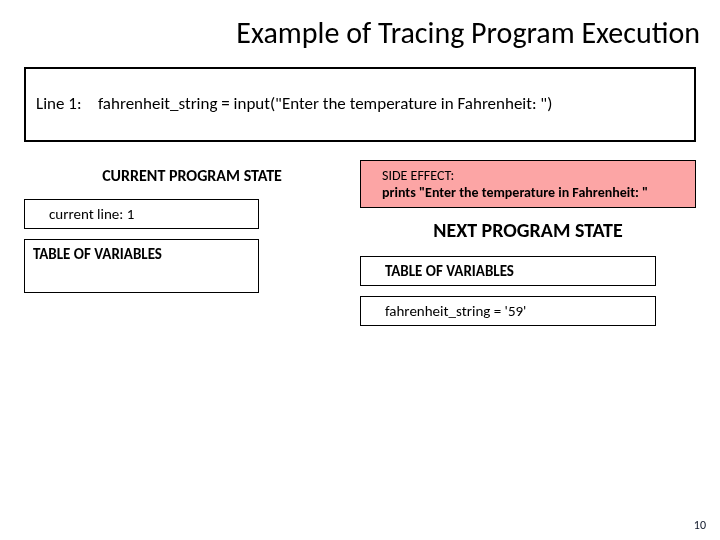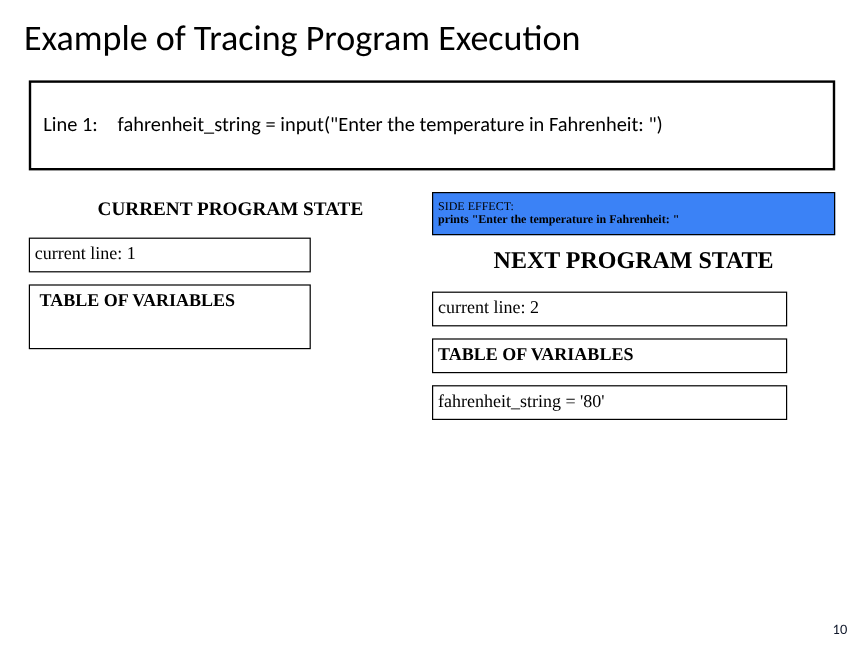--- a/index.html
+++ b/index.html
@@ -7,83 +7,82 @@
     width: 720px;
     height: 540px;
     background: #fff;
     font-family: Calibri, Arial, sans-serif;
     color: #000;
     position: relative;
     overflow: hidden;
   }
   .title {
     font-size: 30px;
-    text-align: left;
+    text-align: right;
     margin: 14px 20px 16px 20px;
     font-weight: 400;
   }
   .code-box {
     border: 2px solid #000;
     margin: 0 24px 18px 24px;
     padding: 24px 10px;
   }
   .code-row {
     display: flex;
     font-size: 17px;
     line-height: 1.35;
   }
   .line-label {
     width: 62px;
     flex-shrink: 0;
   }
   .columns {
     display: flex;
     padding: 0 24px;
-    font-family: Liberation Serif, serif;
   }
   .col-left, .col-right {
     flex: 1;
     position: relative;
   }
   .state-title {
     font-weight: 700;
     text-align: center;
     font-size: 16px;
     margin: 6px 0 14px 0;
   }
   .next-state-title {
     font-weight: 700;
     text-align: center;
     font-size: 20px;
     margin: 10px 0 14px 0;
   }
   .box {
     border: 1.5px solid #000;
-    padding: 5px 4px;
+    padding: 5px 24px;
     font-size: 15px;
     margin-bottom: 10px;
     background: #fff;
   }
   .box-tall {
     border: 1.5px solid #000;
     padding: 5px 8px;
     font-size: 15px;
     font-weight: 700;
     margin-bottom: 10px;
     background: #fff;
     min-height: 54px;
   }
   .box-title {
     font-weight: 700;
   }
   .side-effect-box {
     border: 1.5px solid #000;
-    padding: 6px 4px;
-    font-size: 10px;
-    background: #3b82f6;
+    padding: 6px 21px;
+    font-size: 14px;
+    background: #fca5a5;
     margin-bottom: 4px;
   }
   .side-effect-label {
     font-weight: 400;
   }
   .side-effect-text {
     font-weight: 700;
   }
   .page-num {
     position: absolute;
@@ -117,19 +116,18 @@
     <div class="box left-gap">current line: 1</div>
     <div class="box-tall left-gap">TABLE OF VARIABLES</div>
   </div>
 
   <div class="col-right">
     <div class="side-effect-box">
       <div class="side-effect-label">SIDE EFFECT:</div>
       <div class="side-effect-text">prints "Enter the temperature in Fahrenheit: "</div>
     </div>
     <div class="next-state-title">NEXT PROGRAM STATE</div>
-    <div class="box right-gap">current line: 2</div>
     <div class="box box-title right-gap">TABLE OF VARIABLES</div>
-    <div class="box right-gap">fahrenheit_string = '80'</div>
+    <div class="box right-gap">fahrenheit_string = '59'</div>
   </div>
 </div>
 
 <div class="page-num">10</div>
 
 </body></html>

